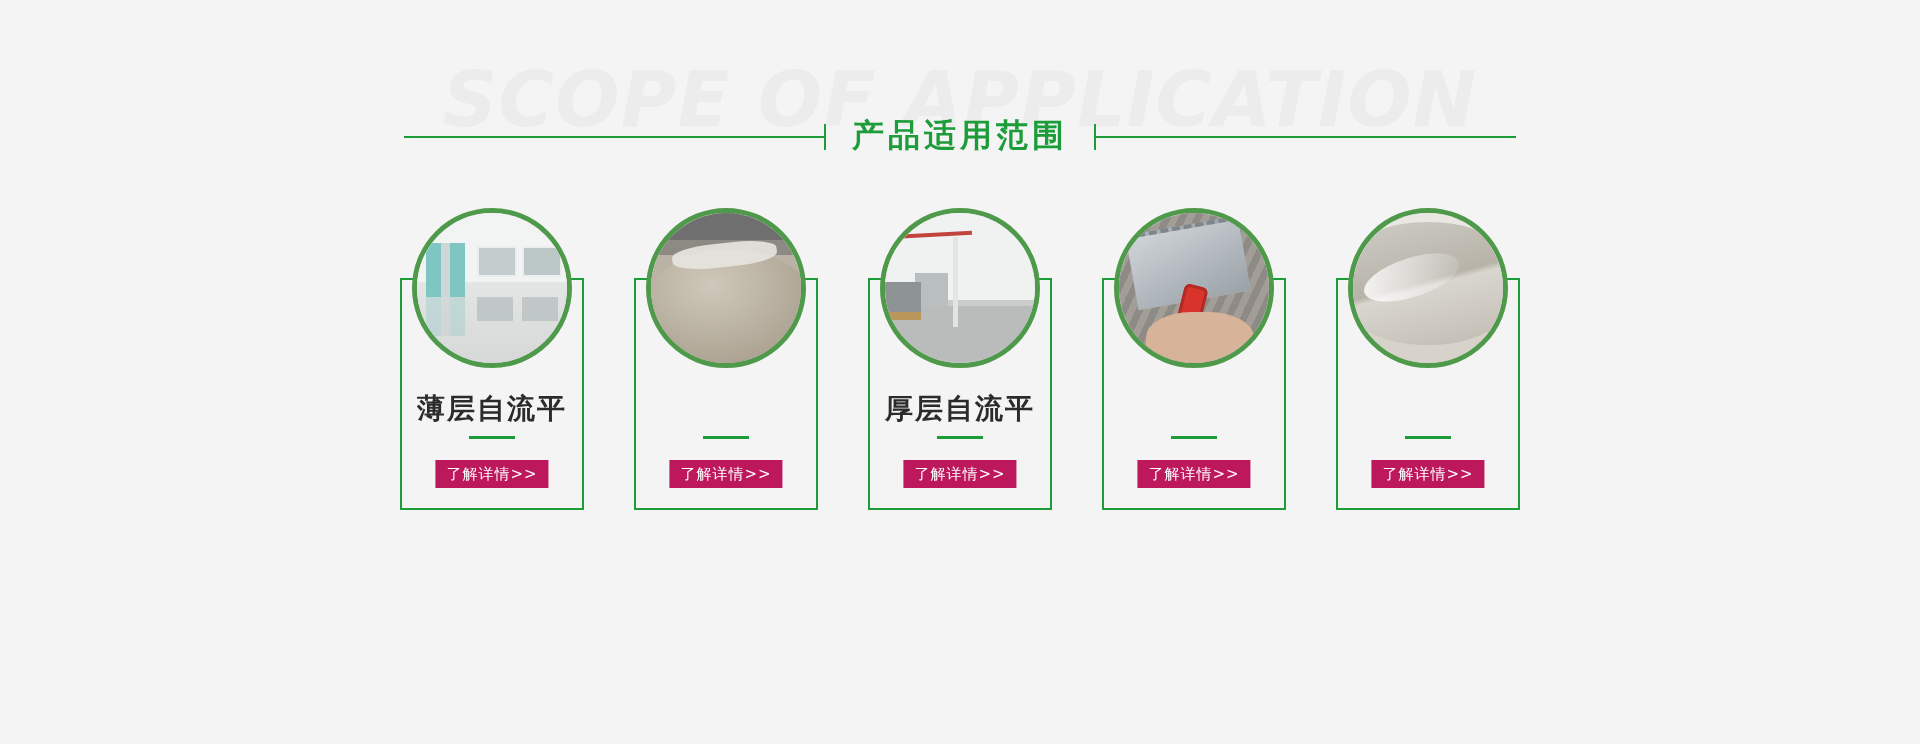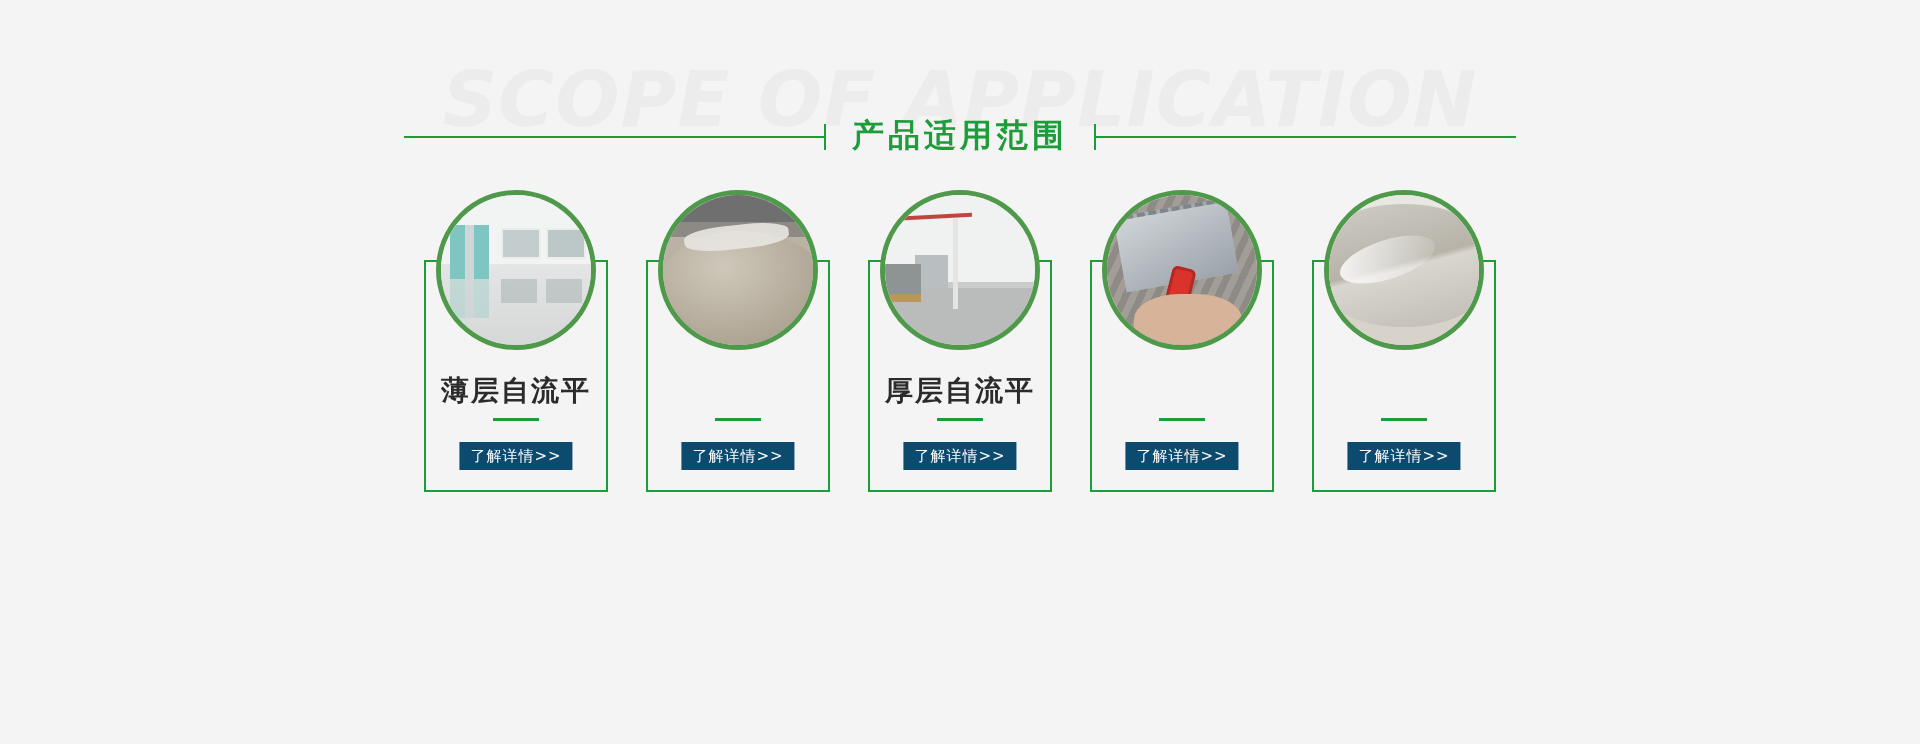--- a/index.html
+++ b/index.html
@@ -32,23 +32,23 @@
   .tick{width:2px;height:26px;background:#1d9c3a;margin:0 0px;}
   .main-title{
     font-size:32px;font-weight:bold;color:#1d9c3a;
     letter-spacing:4px;white-space:nowrap;
     padding:0 26px;line-height:1;
     position:relative;top:-2px;
   }
 
   
   .cards{
-    position:absolute;left:0;top:190px;width:1920px;height:340px;
+    position:absolute;left:0;top:208px;width:1920px;height:340px;
     display:flex;justify-content:center;align-items:flex-start;
-    gap:22px;
+    gap:34px;
   }
   .card{position:relative;width:200px;height:320px;}
 
   
   .frame{
     position:absolute;left:8px;top:70px;width:184px;height:232px;
     pointer-events:none;
   }
   .frame .f-left{position:absolute;left:0;top:0;width:2px;height:232px;background:#1d9c3a;}
   .frame .f-right{position:absolute;right:0;top:0;width:2px;height:232px;background:#1d9c3a;}
@@ -146,21 +146,21 @@
     font-size:28px;font-weight:bold;color:#2b2b2b;
     letter-spacing:2px;white-space:nowrap;
     line-height:1.1;
   }
   .underline{
     position:absolute;left:50%;top:228px;transform:translateX(-50%);
     width:46px;height:3px;background:#1d9c3a;
   }
   .more-btn{
     position:absolute;left:50%;top:252px;transform:translateX(-50%);
-    background:#0c4a6e;color:#ffffff;
+    background:#be185d;color:#ffffff;
     font-size:15px;letter-spacing:1px;
     padding:5px 11px;white-space:nowrap;
     line-height:1.2;
     cursor:pointer;
   }
 </style>
 </head>
 <body>
 
 <div class="stage">

